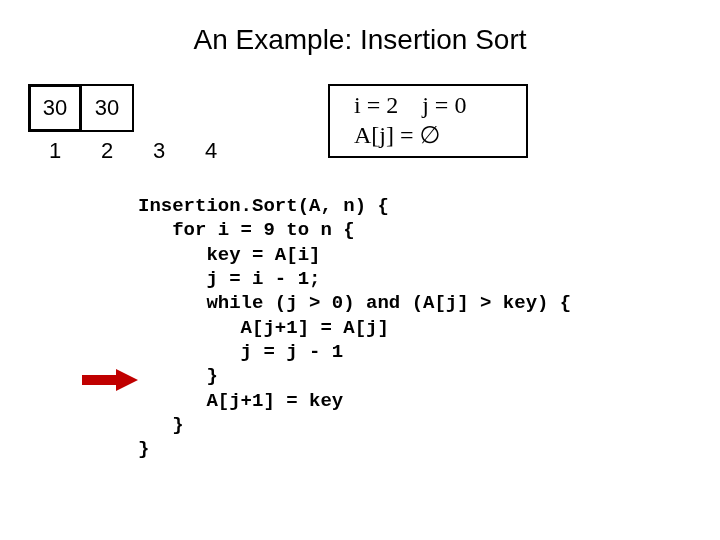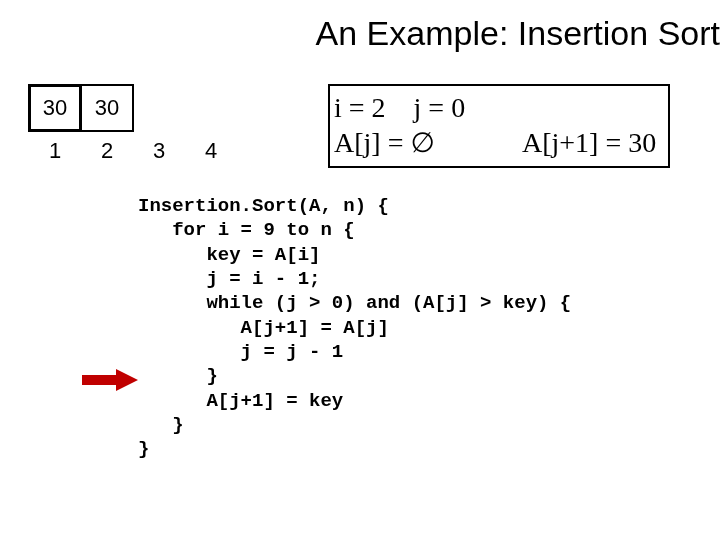--- a/index.html
+++ b/index.html
@@ -7,23 +7,23 @@
     margin: 0;
     padding: 0;
     width: 720px;
     height: 540px;
     background: #fff;
     font-family: Arial, Helvetica, sans-serif;
     color: #000;
     position: relative;
   }
   .title {
-    font-size: 34px;
-    text-align: right;
-    padding-top: 14px;
+    font-size: 28px;
+    text-align: center;
+    padding-top: 24px;
     font-weight: normal;
   }
   .stage {
     position: absolute;
     top: 84px;
     left: 28px;
     right: 28px;
   }
   .array-block {
     position: absolute;
@@ -59,23 +59,23 @@
     margin-left: -2px;
     text-align: center;
     font-size: 22px;
   }
   .idx:first-child { margin-left: 0; }
   .state-box {
     position: absolute;
     top: 0;
     left: 300px;
     border: 2px solid #000;
-    padding: 4px 12px 6px 4px;
+    padding: 4px 12px 6px 24px;
     font-family: "Times New Roman", Times, serif;
-    font-size: 28px;
+    font-size: 24px;
     line-height: 1.25;
     white-space: nowrap;
   }
   .state-line { display: flex; gap: 28px; }
   .code-block {
     position: absolute;
     top: 110px;
     left: 110px;
     font-family: "Courier New", Courier, monospace;
     font-size: 19px;
@@ -109,21 +109,20 @@
       <div class="idx">4</div>
     </div>
   </div>
 
   <div class="state-box">
     <div class="state-line">
       <span style="white-space:pre;">i = 2    j = 0</span>
     </div>
     <div class="state-line">
       <span style="min-width:160px;">A[j] = ∅</span>
-      <span>A[j+1] = 30</span>
     </div>
   </div>
 
   <div class="code-block"><span>Insertion.Sort(A, n) {</span>
 <span>   for i = 9 to n {</span>
 <span>      key = A[i]</span>
 <span>      j = i - 1;</span>
 <span>      while (j &gt; 0) and (A[j] &gt; key) {</span>
 <span>         A[j+1] = A[j]</span>
 <span>         j = j - 1</span>

